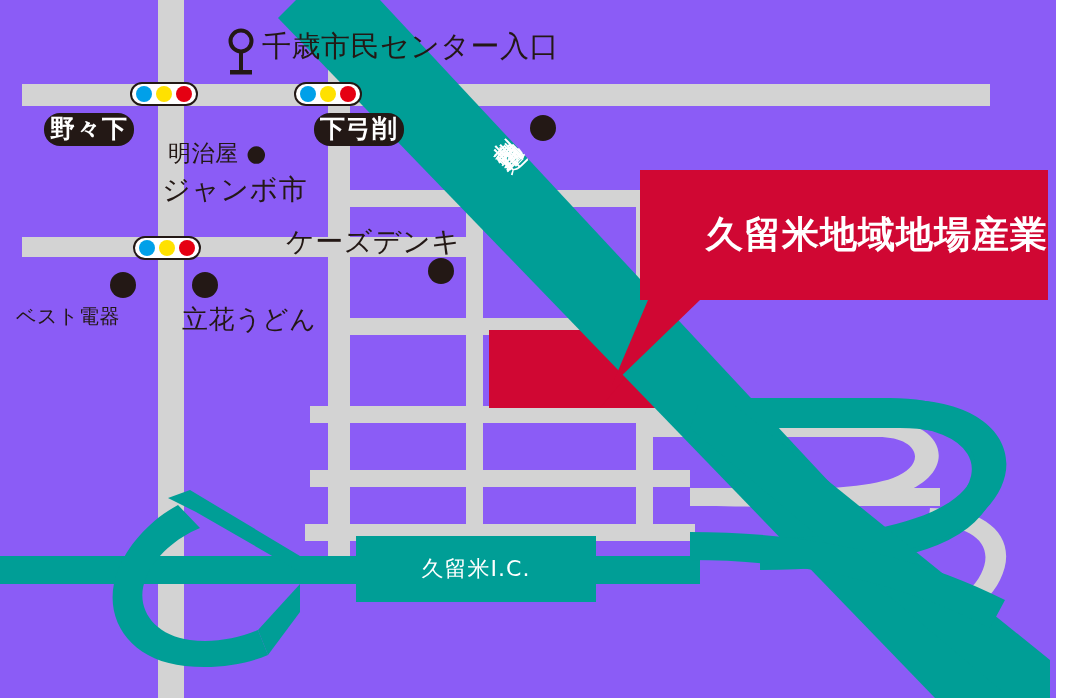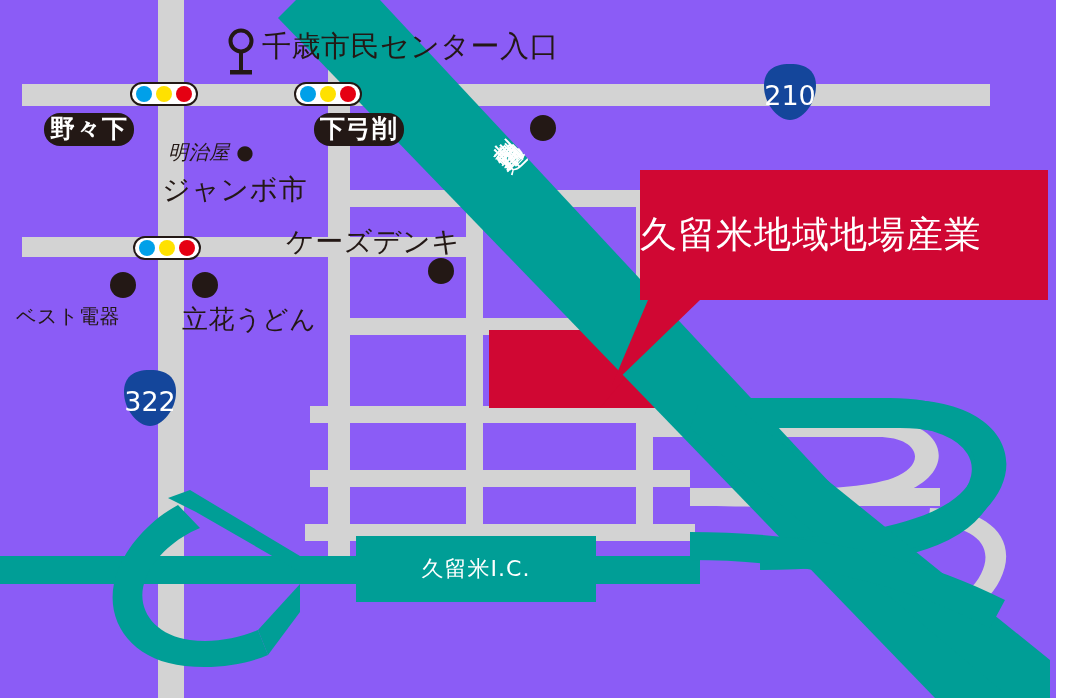--- a/index.html
+++ b/index.html
@@ -96,24 +96,24 @@
     writing-mode:vertical-rl;
     text-orientation:upright;
     transform-origin:left top;
   }
 
   
   .callout{
     position:absolute;
     background:#d00733;
     display:flex;flex-direction:column;
-    align-items:flex-start;justify-content:center;
-    color:#ffffff;
-    font-family:"DejaVu Sans","Liberation Sans",sans-serif;
-    font-weight:400;
+    align-items:flex-end;justify-content:center;
+    color:#ffffff;
+    font-family:"DejaVu Sans","Liberation Sans",sans-serif;
+    font-weight:700;
     letter-spacing:1px;
   }
   .callout .l1{font-size:37px;line-height:1.18;}
   .callout .l2{font-size:37px;line-height:1.18;}
 </style>
 </head>
 <body>
 
 <div id="map-root">
 
@@ -205,45 +205,33 @@
     <i class="b"></i>
     <i class="y"></i>
     <i class="r"></i>
   </div>
 
   <div class="isect" style="left:44px;top:113px;">野々下</div>
   <div class="isect" style="left:314px;top:113px;">下弓削</div>
 
   <div class="dot" style="left:530px;top:115px;"></div>
 
-  <div class="lbl poi-label" style="left:168px;top:142px;font-size:20px;font-style:italic;">明治屋 ●</div>
+  <div class="lbl poi-label" style="left:168px;top:142px;font-size:23px;">明治屋 ●</div>
   <div class="lbl poi-label" style="left:286px;top:228px;font-size:28px;">ケーズデンキ</div>
 
   <div class="lbl poi-label" style="left:162px;top:176px;font-size:28px;">ジャンボ市</div>
   <div class="dot" style="left:428px;top:258px;"></div>
 
   <div class="dot" style="left:110px;top:272px;"></div>
   <div class="lbl poi-label" style="left:16px;top:306px;font-size:20px;">ベスト電器</div>
 
   <div class="dot" style="left:192px;top:272px;"></div>
   <div class="lbl poi-label" style="left:182px;top:306px;font-size:26px;">立花うどん</div>
 
-  <div class="shield" style="left:762px;top:62px;">
-    <svg viewBox="0 0 56 60" width="56" height="60">
-      <path d="M28 2 C 46 2 54 10 54 24 C 54 42 40 58 28 58 C 16 58 2 42 2 24 C 2 10 10 2 28 2 Z" fill="#14469b"></path>
-    </svg>
-    <span class="num">210</span>
-  </div>
-
-  <div class="shield" style="left:122px;top:368px;">
-    <svg viewBox="0 0 56 60" width="56" height="60">
-      <path d="M28 2 C 46 2 54 10 54 24 C 54 42 40 58 28 58 C 16 58 2 42 2 24 C 2 10 10 2 28 2 Z" fill="#14469b"></path>
-    </svg>
-    <span class="num">322</span>
-  </div>
+
 
   <div class="expr-label" style="left:470px;top:140px;transform:rotate(-45deg);">九州自動車道</div>
 
   <div class="ic-box" style="left:356px;top:536px;width:240px;height:66px;">久留米I.C.</div>
 
   <div class="callout" style="left:640px;top:170px;width:408px;height:130px;">
     <span class="l1">久留米地域地場産業</span>
   </div>
 
 </div>

